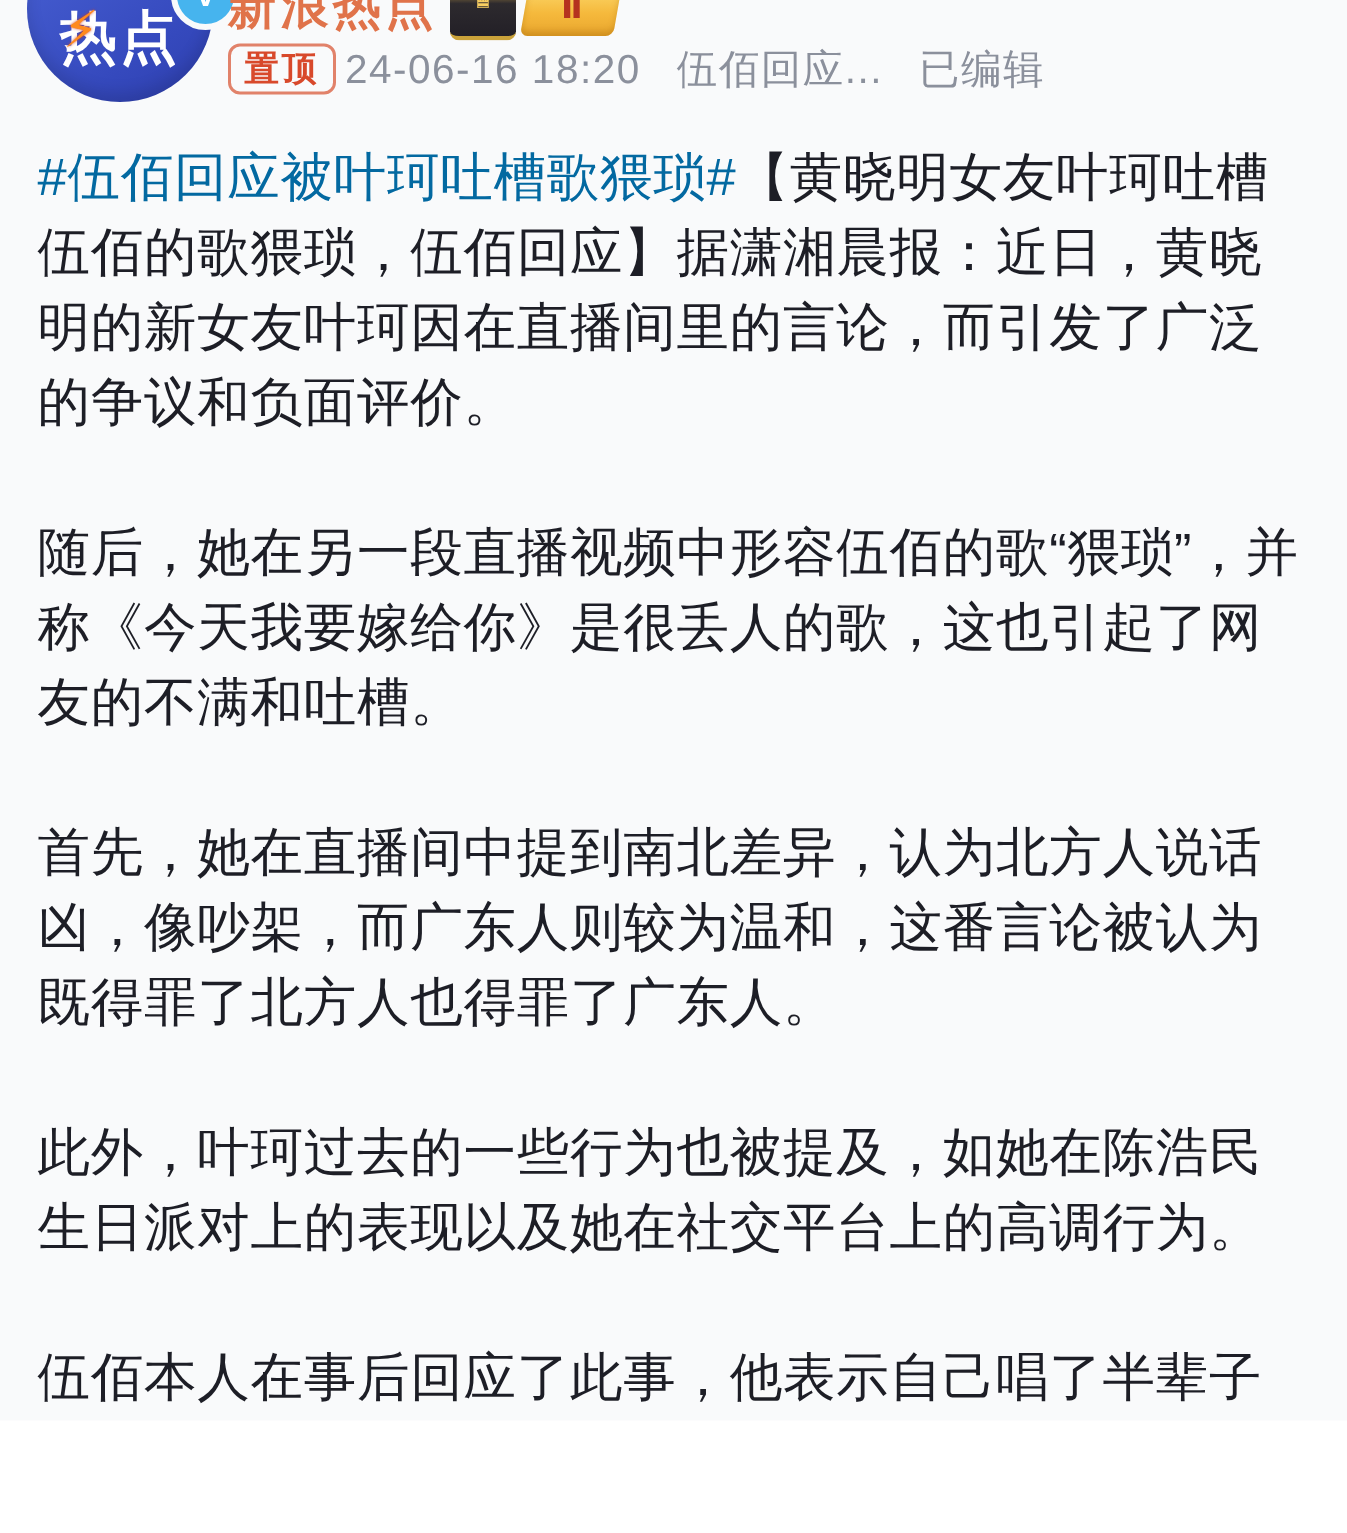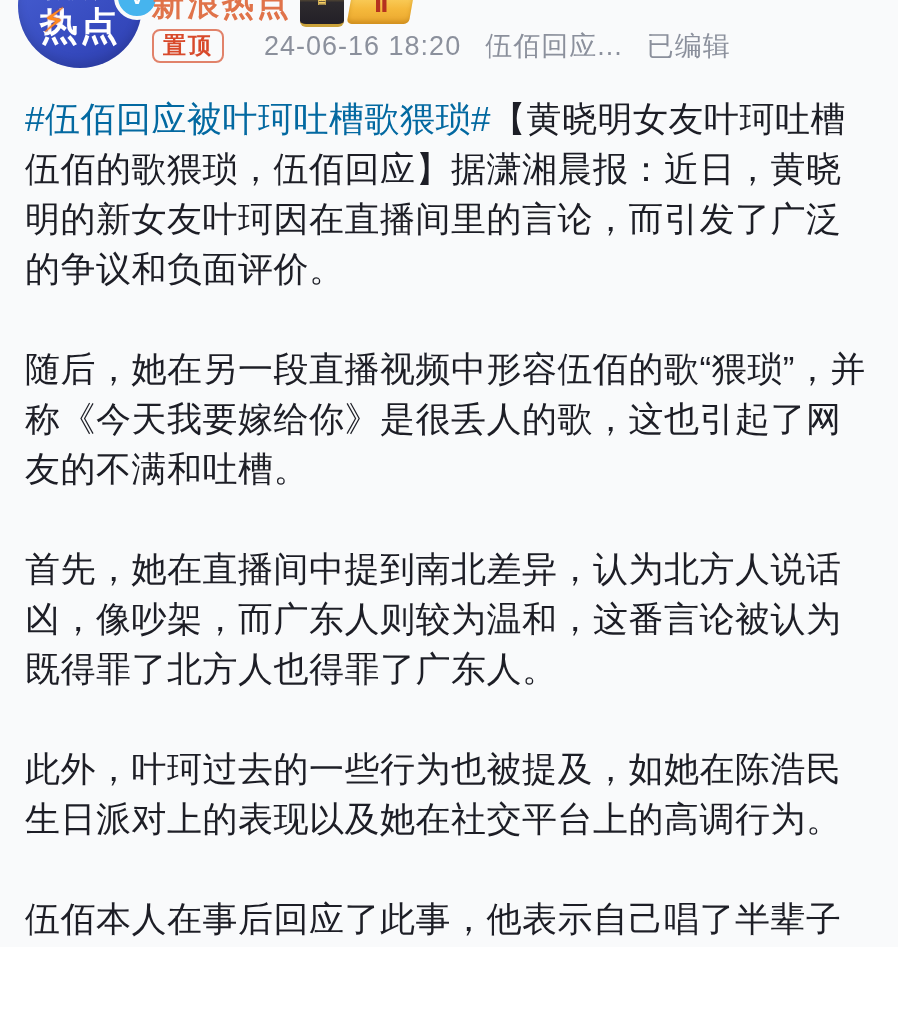--- a/index.html
+++ b/index.html
@@ -81,21 +81,21 @@
     position: absolute; left: 152px; top: 28px;
     display: flex; align-items: center;
     white-space: nowrap;
   }
   .pinned-badge {
     font-size: 23px; line-height: 23px;
     color: #d8492b;
     border: 2px solid rgba(216,90,57,.75);
     border-radius: 8px;
     padding: 3px 9px 4px 9px;
-    margin-right: 40px;
+    margin-right: 6px;
     font-weight: bold;
     letter-spacing: 2px;
   }
   .meta-text {
     font-size: 27px;
     color: #8b909c;
     letter-spacing: 1px;
   }
   .meta-gap { margin-right: 24px; }
 

